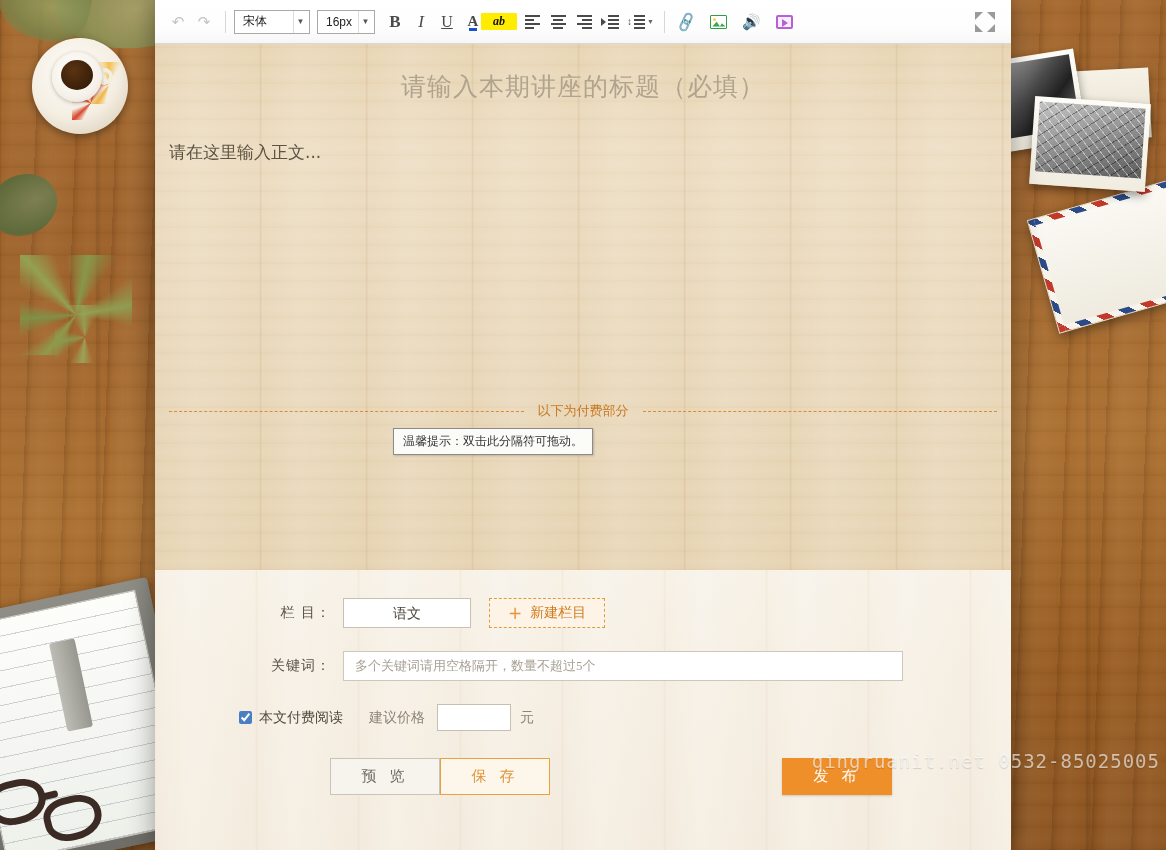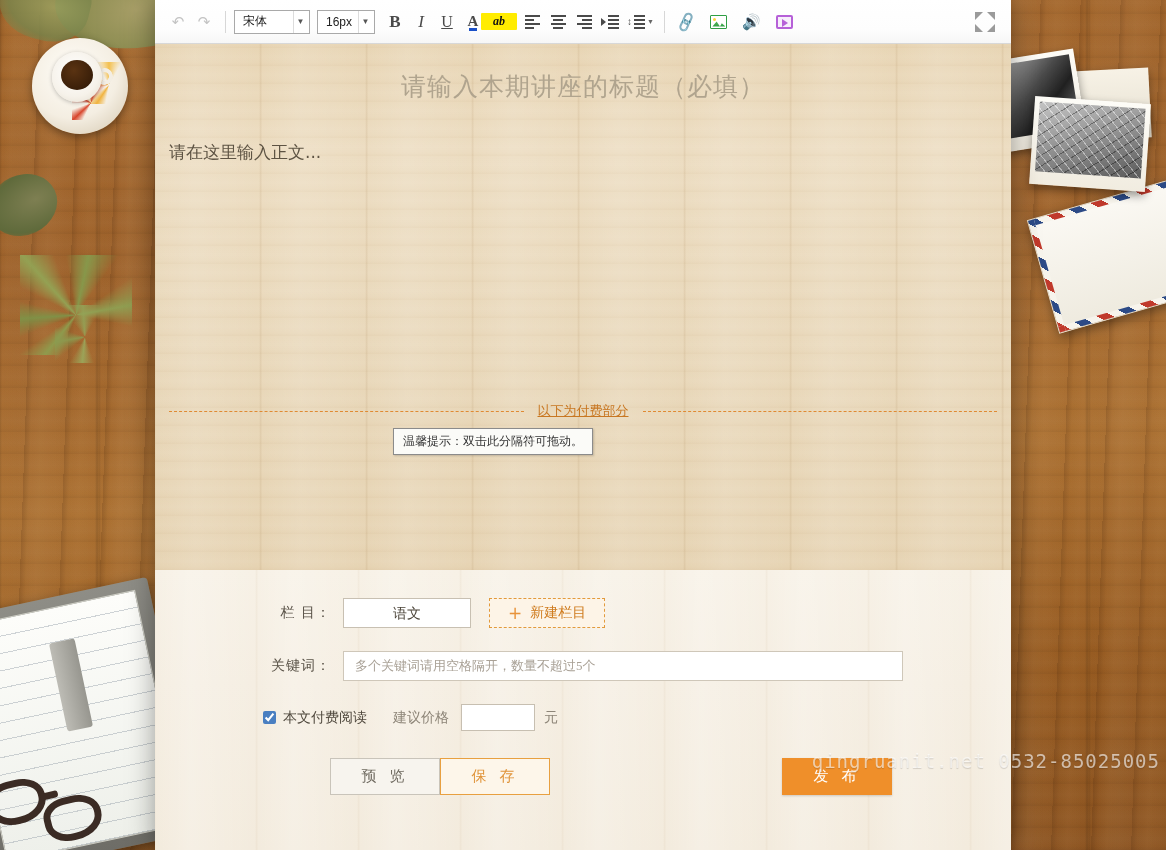--- a/index.html
+++ b/index.html
@@ -367,21 +367,20 @@
   #paid-divider .dash {
     flex: 1; height: 0;
     border-top: 1px dashed #e08a33;
   }
   #paid-divider .dtext {
     padding: 0 14px;
     font-size: 13px;
     color: #c87722;
     white-space: nowrap;
     font-family: "DejaVu Sans", sans-serif;
-    text-decoration: underline;
   }
 
   #divider-tooltip {
     position: absolute;
     left: 238px; top: 384px;
     background: #fbfbf8;
     border: 1px solid #8b8b8b;
     padding: 4px 9px;
     font-size: 12px;
     color: #333;
@@ -457,21 +456,21 @@
     width: 560px; height: 30px;
     border: 1px solid #cfc7b9;
     background: #fff;
     padding: 0 11px;
     font-size: 13px;
     color: #9a9286;
     font-family: Liberation Serif, serif;
   }
   #keywords-input::placeholder { color: #a9a196; }
 
-  #paid-row { padding-left: 108px; }
+  #paid-row { padding-left: 84px; }
   #paid-checkbox {
     width: 13px; height: 13px; margin: 0 7px 0 0;
     accent-color: #4a7fc1;
     cursor: pointer;
   }
   #paid-label {
     font-size: 14px; color: #4f483d; cursor: pointer;
     font-family: "DejaVu Sans", sans-serif;
   }
   #price-label {

